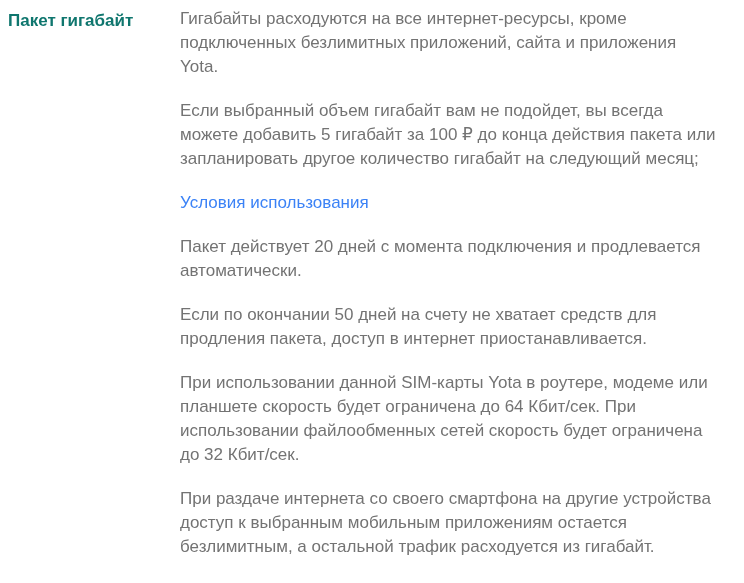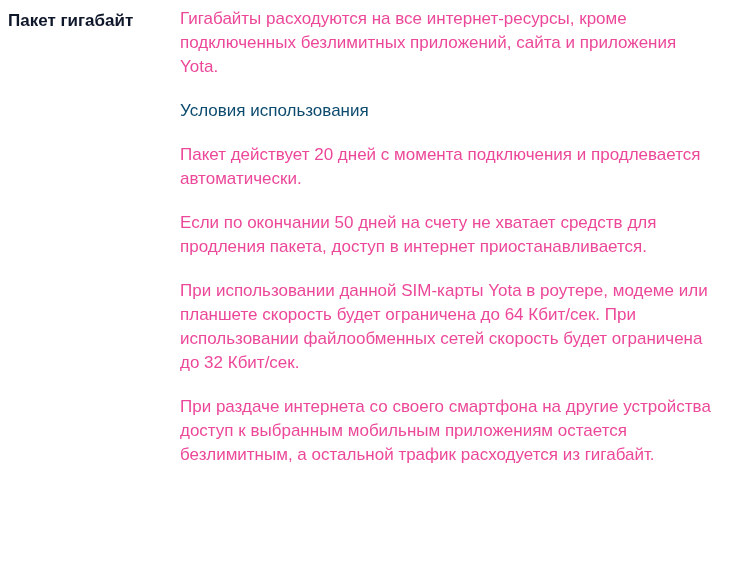--- a/index.html
+++ b/index.html
@@ -24,47 +24,48 @@
   .label-col {
     width: 172px;
     flex: 0 0 172px;
   }
   .section-title {
     margin: 0;
     padding-top: 2px;
     font-size: 17px;
     line-height: 24px;
     font-weight: bold;
-    color: #0f172a;
+    color: #0f766e;
   }
   .content-col {
     flex: 1 1 auto;
     max-width: 537px;
   }
   .content-col p {
     margin: 0 0 20px 0;
     font-size: 17px;
     line-height: 24px;
-    color: #ec4899;
+    color: #737373;
   }
   .content-col p.muted {
-    color: #0c4a6e;
+    color: #3b82f6;
   }
   .content-col p:last-child {
     margin-bottom: 0;
   }
 </style>
 </head>
 <body>
 
 <div class="section-row">
   <div class="label-col">
     <h3 class="section-title">Пакет гигабайт</h3>
   </div>
   <div class="content-col">
     <p>Гигабайты расходуются на все интернет-ресурсы, кроме подключенных безлимитных приложений, сайта и приложения Yota.</p>
+    <p>Если выбранный объем гигабайт вам не подойдет, вы всегда можете добавить 5 гигабайт за 100 ₽ до конца действия пакета или запланировать другое количество гигабайт на следующий месяц;</p>
     <p class="muted">Условия использования</p>
     <p>Пакет действует 20 дней с момента подключения и продлевается автоматически.</p>
     <p>Если по окончании 50 дней на счету не хватает средств для продления пакета, доступ в интернет приостанавливается.</p>
     <p>При использовании данной SIM-карты Yota в роутере, модеме или планшете скорость будет ограничена до 64 Кбит/сек. При использовании файлообменных сетей скорость будет ограничена до 32 Кбит/сек.</p>
     <p>При раздаче интернета со своего смартфона на другие устройства доступ к выбранным мобильным приложениям остается безлимитным, а остальной трафик расходуется из гигабайт.</p>
   </div>
 </div>
 
 </body></html>

